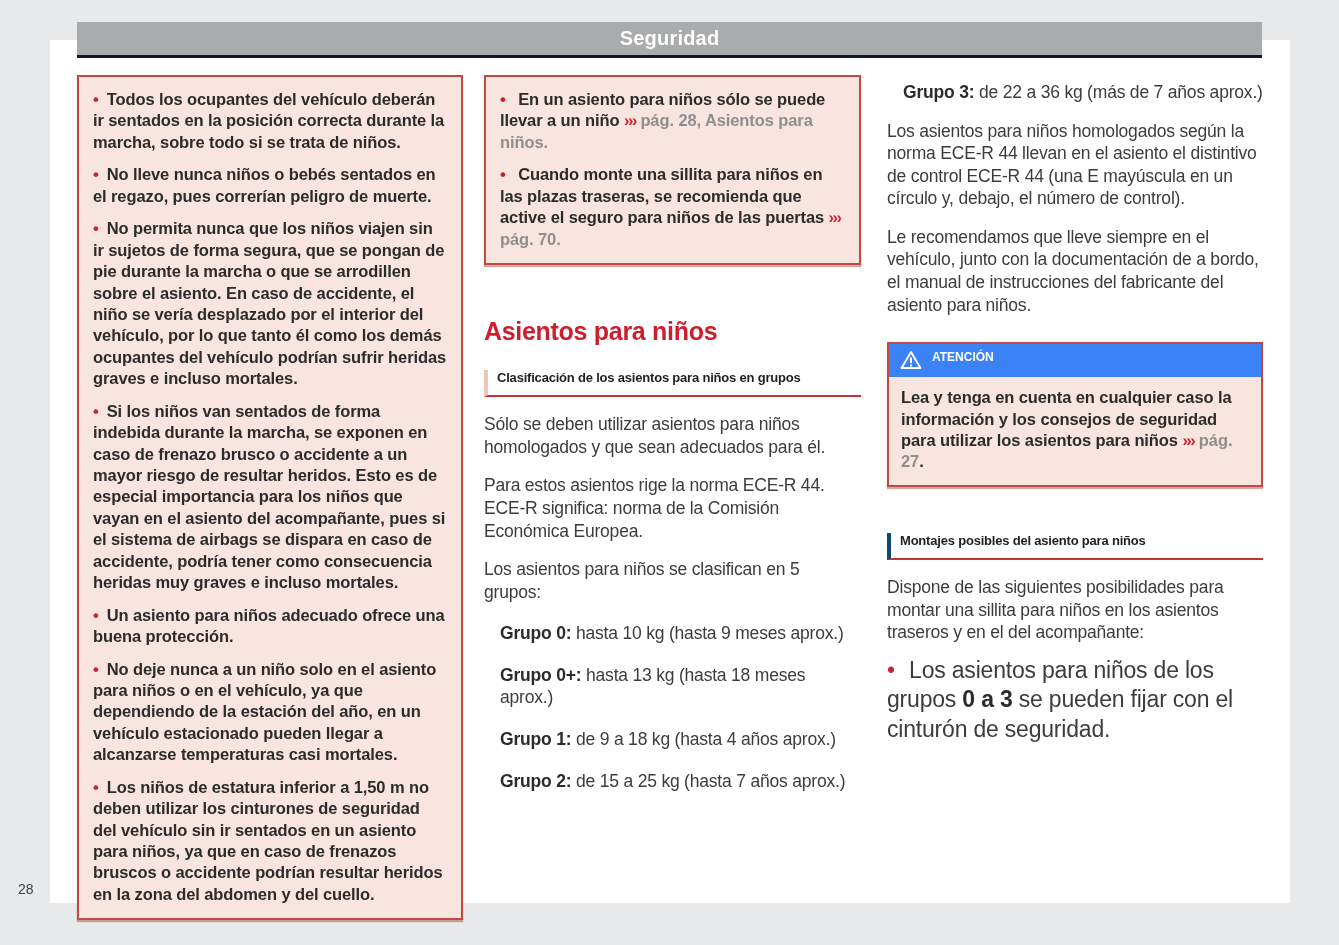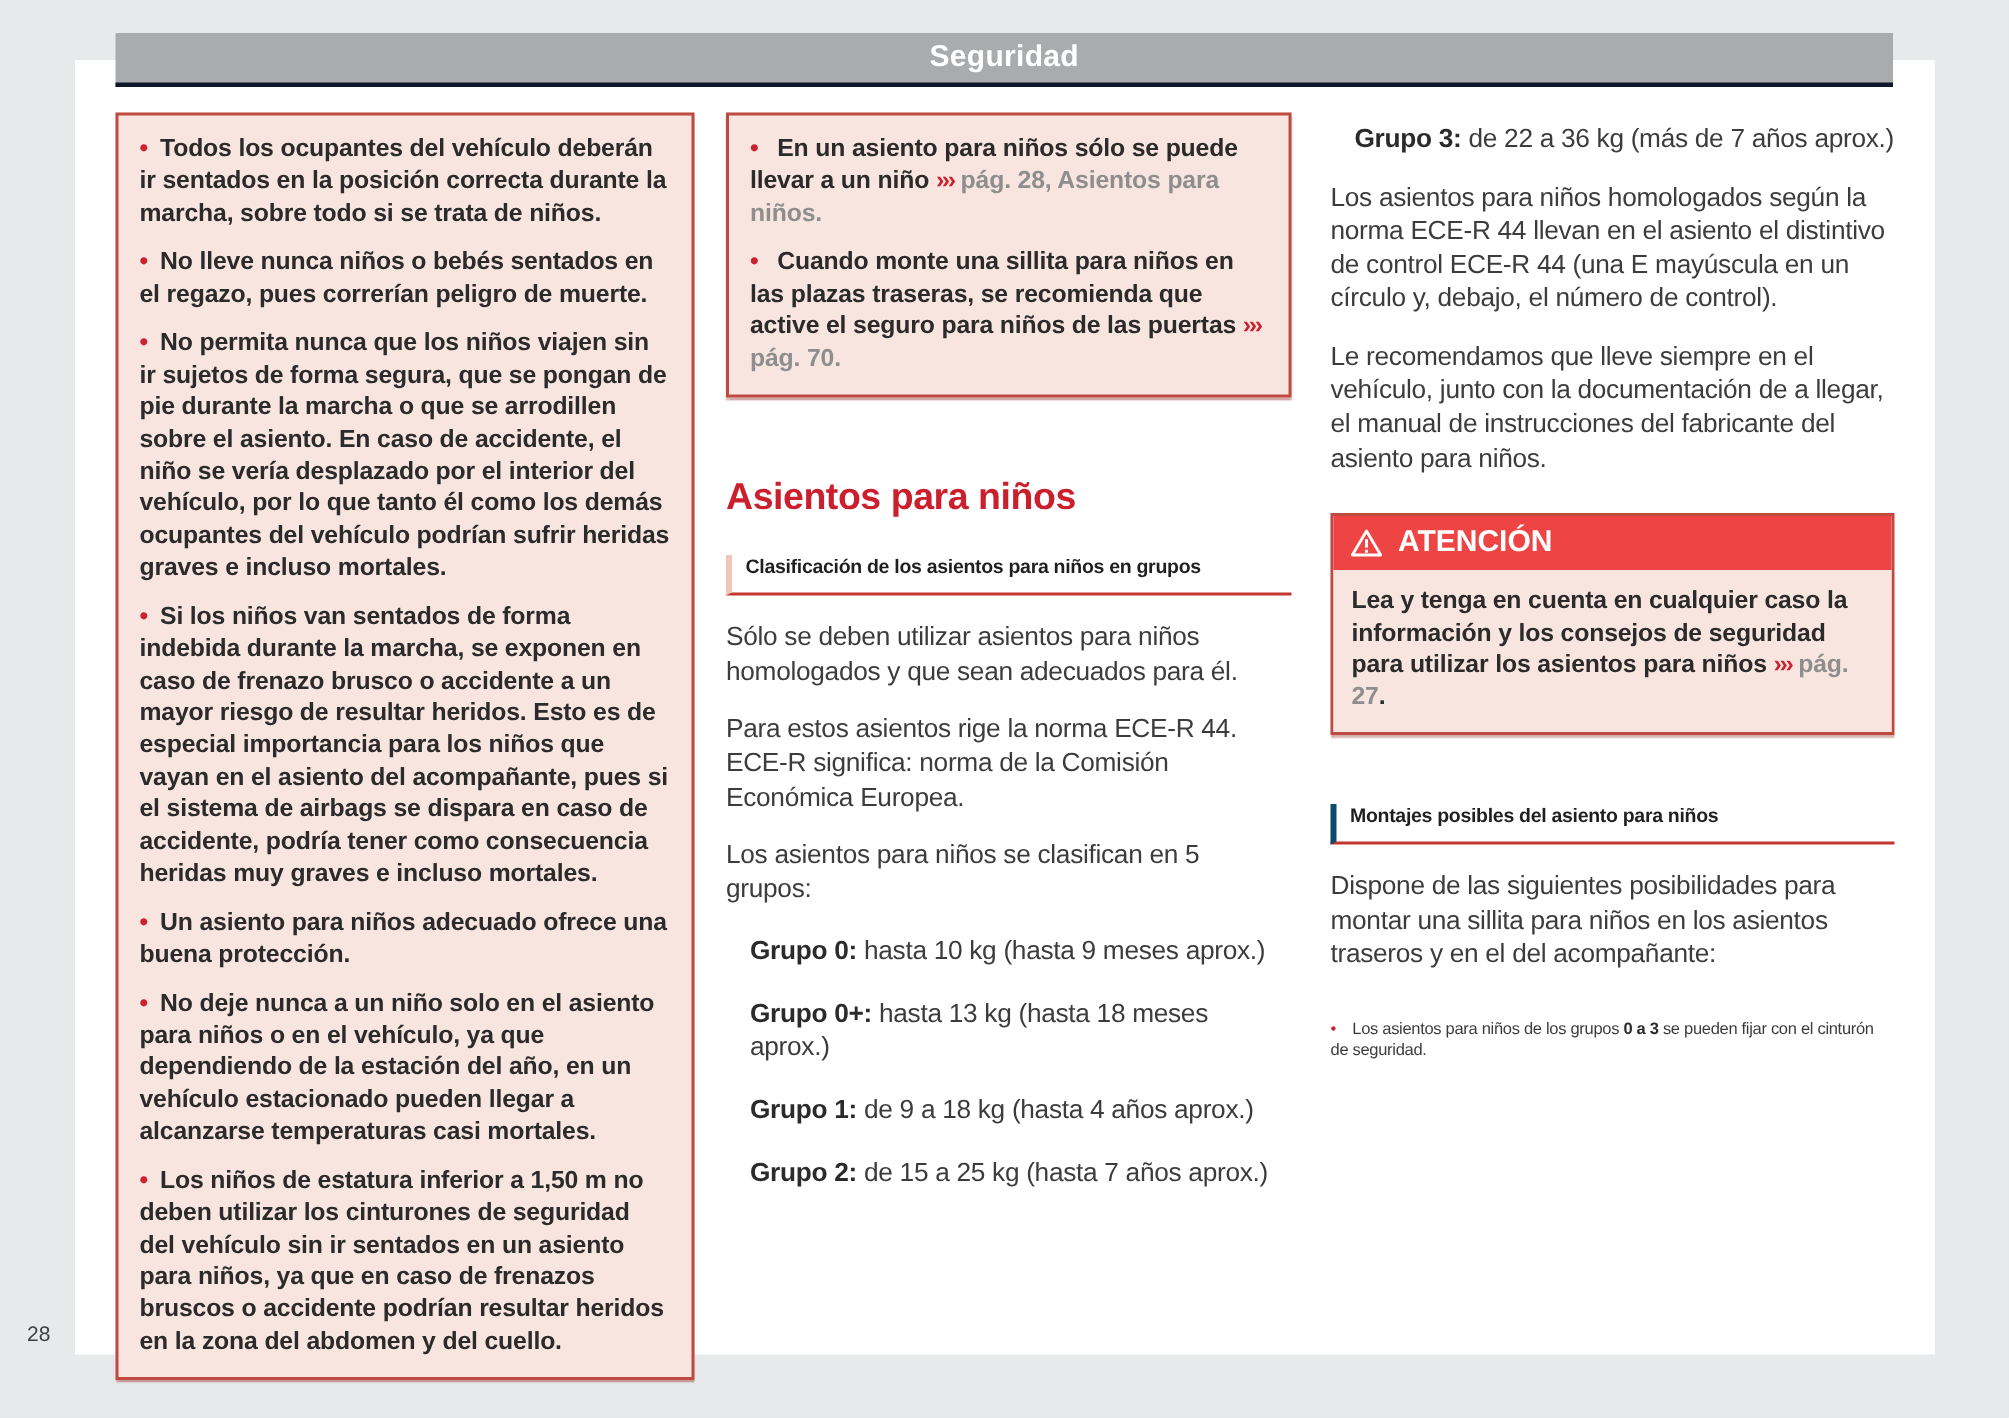--- a/index.html
+++ b/index.html
@@ -40,26 +40,26 @@
     padding:0 0 9px 9px; border-bottom:2px solid #c3362f; border-left:4px solid #0c4a6e;
     letter-spacing:-0.2px;
   }
   .sechead.pale { border-left-color:#f0c5ba; }
   .sechead.mt-lg { margin-top:46px; }
 
   .body  { margin-top:16px; font-size:17.5px; line-height:1.29; color:#3c3c3c; letter-spacing:-0.2px; }
   .group { margin-top:19px; padding-left:16px; font-size:17.5px; line-height:1.29; color:#3c3c3c; letter-spacing:-0.2px; }
   .group b, .bullet-line b { color:#2b2b2b; }
   .group.first { margin-top:6px; }
-  .bullet-line { margin-top:32px; font-size:11px; line-height:1.29; color:#3c3c3c; letter-spacing:-0.2px; }
+  .bullet-line { margin-top:12px; font-size:23px; line-height:1.29; color:#3c3c3c; letter-spacing:-0.2px; }
 
   .attention { margin-top:26px; border:2px solid #bf4a42; box-shadow:0 2px 1px rgba(140,40,35,.4); }
   .att-head {
-    background:#ef4444; color:#ffffff; font-weight:bold; font-size:20px;
-    display:flex; align-items:center; gap:10px; padding:6px 11px 7px;
+    background:#3b82f6; color:#ffffff; font-weight:bold; font-size:12px;
+    display:flex; align-items:flex-start; gap:10px; padding:6px 11px 7px;
   }
   .att-body {
     background:#f9e5df; padding:10px 12px 12px;
     font-weight:bold; font-size:16.5px; line-height:1.3; color:#2b2b2b; letter-spacing:-0.1px;
   }
 </style>
 </head>
 <body>
 
 <div class="canvas">
@@ -123,21 +123,21 @@
     </p>
   </div>
 
   <div class="col col3">
     <p class="group first">
       <b>Grupo 3:</b>
       <span>de 22 a 36 kg (más de 7 años aprox.)</span>
     </p>
 
     <p class="body">Los asientos para niños homologados según la norma ECE-R 44 llevan en el asiento el distintivo de control ECE-R 44 (una E mayúscula en un círculo y, debajo, el número de control).</p>
-    <p class="body">Le recomendamos que lleve siempre en el vehículo, junto con la documentación de a llegar, el manual de instrucciones del fabricante del asiento para niños.</p>
+    <p class="body">Le recomendamos que lleve siempre en el vehículo, junto con la documentación de a bordo, el manual de instrucciones del fabricante del asiento para niños.</p>
 
     <div class="attention">
       <div class="att-head">
         <svg width="22" height="20" viewBox="0 0 24 22" aria-hidden="true">
           <path d="M12 2.2 L22.4 19.8 H1.6 Z" fill="none" stroke="#ffffff" stroke-width="2.1" stroke-linejoin="round"></path>
           <rect x="10.9" y="8.2" width="2.2" height="6.2" fill="#ffffff"></rect>
           <rect x="10.9" y="15.9" width="2.2" height="2.3" fill="#ffffff"></rect>
         </svg>
         <span>ATENCIÓN</span>
       </div>

